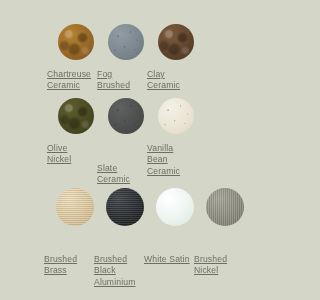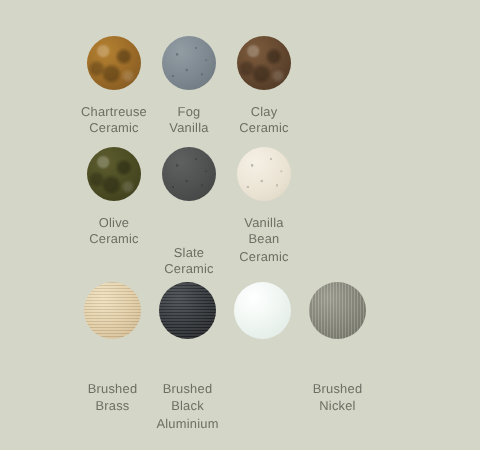--- a/index.html
+++ b/index.html
@@ -68,23 +68,24 @@
     width: 38px;
     height: 38px;
   }
 
   .swatch-label {
     margin-top: 9px;
     font-size: 8.6px;
     line-height: 11.4px;
     letter-spacing: 0.15px;
     color: #6c6f62;
-    text-align: center;
+    text-align: left;
     white-space: pre-line;
     width: 58px;
+    text-decoration: underline;
   }
 
   .cols-4 .swatch-label {
     margin-top: 28px;
     width: 62px;
   }
 
   
   .tex-speckle {
     position: relative;
@@ -157,36 +158,36 @@
 
     <div class="swatch-cell">
       <span class="swatch-disc tex-mottle" id="disc-0-0" title="Chartreuse Ceramic" style="background: radial-gradient(circle at 34% 28%, rgb(181, 130, 50) 0%, rgb(154, 106, 39) 52%, rgb(125, 84, 32) 100%);"></span>
       <span class="swatch-label" style="color: rgb(108, 111, 98);">Chartreuse
 Ceramic</span>
     </div>
 
     <div class="swatch-cell">
       <span class="swatch-disc tex-speckle" id="disc-0-1" title="Fog Ceramic" style="background: radial-gradient(circle at 34% 28%, rgb(146, 156, 163) 0%, rgb(125, 136, 144) 52%, rgb(105, 115, 122) 100%);"></span>
       <span class="swatch-label" style="color: rgb(108, 111, 98);">Fog
-Vanilla</span>
+Brushed</span>
     </div>
 
     <div class="swatch-cell">
       <span class="swatch-disc tex-mottle" id="disc-0-2" title="Clay Ceramic" style="background: radial-gradient(circle at 34% 28%, rgb(124, 91, 60) 0%, rgb(99, 71, 47) 52%, rgb(74, 52, 34) 100%);"></span>
       <span class="swatch-label" style="color: rgb(108, 111, 98);">Clay
 Ceramic</span>
     </div>
   </div>
 
   <div class="swatch-row cols-3" id="row-ceramic-2">
 
     <div class="swatch-cell">
       <span class="swatch-disc tex-mottle" id="disc-1-0" title="Olive Ceramic" style="background: radial-gradient(circle at 34% 28%, rgb(92, 92, 46) 0%, rgb(76, 76, 36) 52%, rgb(58, 58, 26) 100%);"></span>
       <span class="swatch-label" style="color: rgb(108, 111, 98);">Olive
-Ceramic</span>
+Nickel</span>
     </div>
 
     <div class="swatch-cell">
       <span class="swatch-disc tex-speckle" id="disc-1-1" title="Slate Ceramic" style="background: radial-gradient(circle at 34% 28%, rgb(94, 97, 96) 0%, rgb(78, 81, 80) 52%, rgb(62, 65, 64) 100%);"></span>
       <span class="swatch-label" style="color: rgb(108, 111, 98); margin-top: 29px;">Slate
 Ceramic</span>
     </div>
 
     <div class="swatch-cell">
       <span class="swatch-disc tex-speckle" id="disc-1-2" title="Vanilla Bean Ceramic" style="background: radial-gradient(circle at 34% 28%, rgb(245, 240, 229) 0%, rgb(236, 229, 214) 52%, rgb(222, 213, 194) 100%);"></span>
@@ -206,20 +207,21 @@
 
     <div class="swatch-cell">
       <span class="swatch-disc tex-brushed-h" id="disc-2-1" title="Brushed Black Aluminium" style="background: radial-gradient(circle at 34% 28%, rgb(67, 71, 76) 0%, rgb(42, 45, 49) 52%, rgb(23, 25, 28) 100%);"></span>
       <span class="swatch-label" style="color: rgb(108, 111, 98);">Brushed
 Black
 Aluminium</span>
     </div>
 
     <div class="swatch-cell">
       <span class="swatch-disc" id="disc-2-2" title="White Satin" style="background: radial-gradient(circle at 34% 28%, rgb(255, 255, 255) 0%, rgb(238, 245, 241) 52%, rgb(221, 231, 225) 100%);"></span>
+      <span class="swatch-label" style="color: rgb(108, 111, 98);">White Satin</span>
     </div>
 
     <div class="swatch-cell">
       <span class="swatch-disc tex-brushed-v" id="disc-2-3" title="Brushed Nickel" style="background: radial-gradient(circle at 34% 28%, rgb(164, 165, 151) 0%, rgb(141, 142, 128) 52%, rgb(118, 119, 106) 100%);"></span>
       <span class="swatch-label" style="color: rgb(108, 111, 98);">Brushed
 Nickel</span>
     </div>
   </div>
 
 </div>

